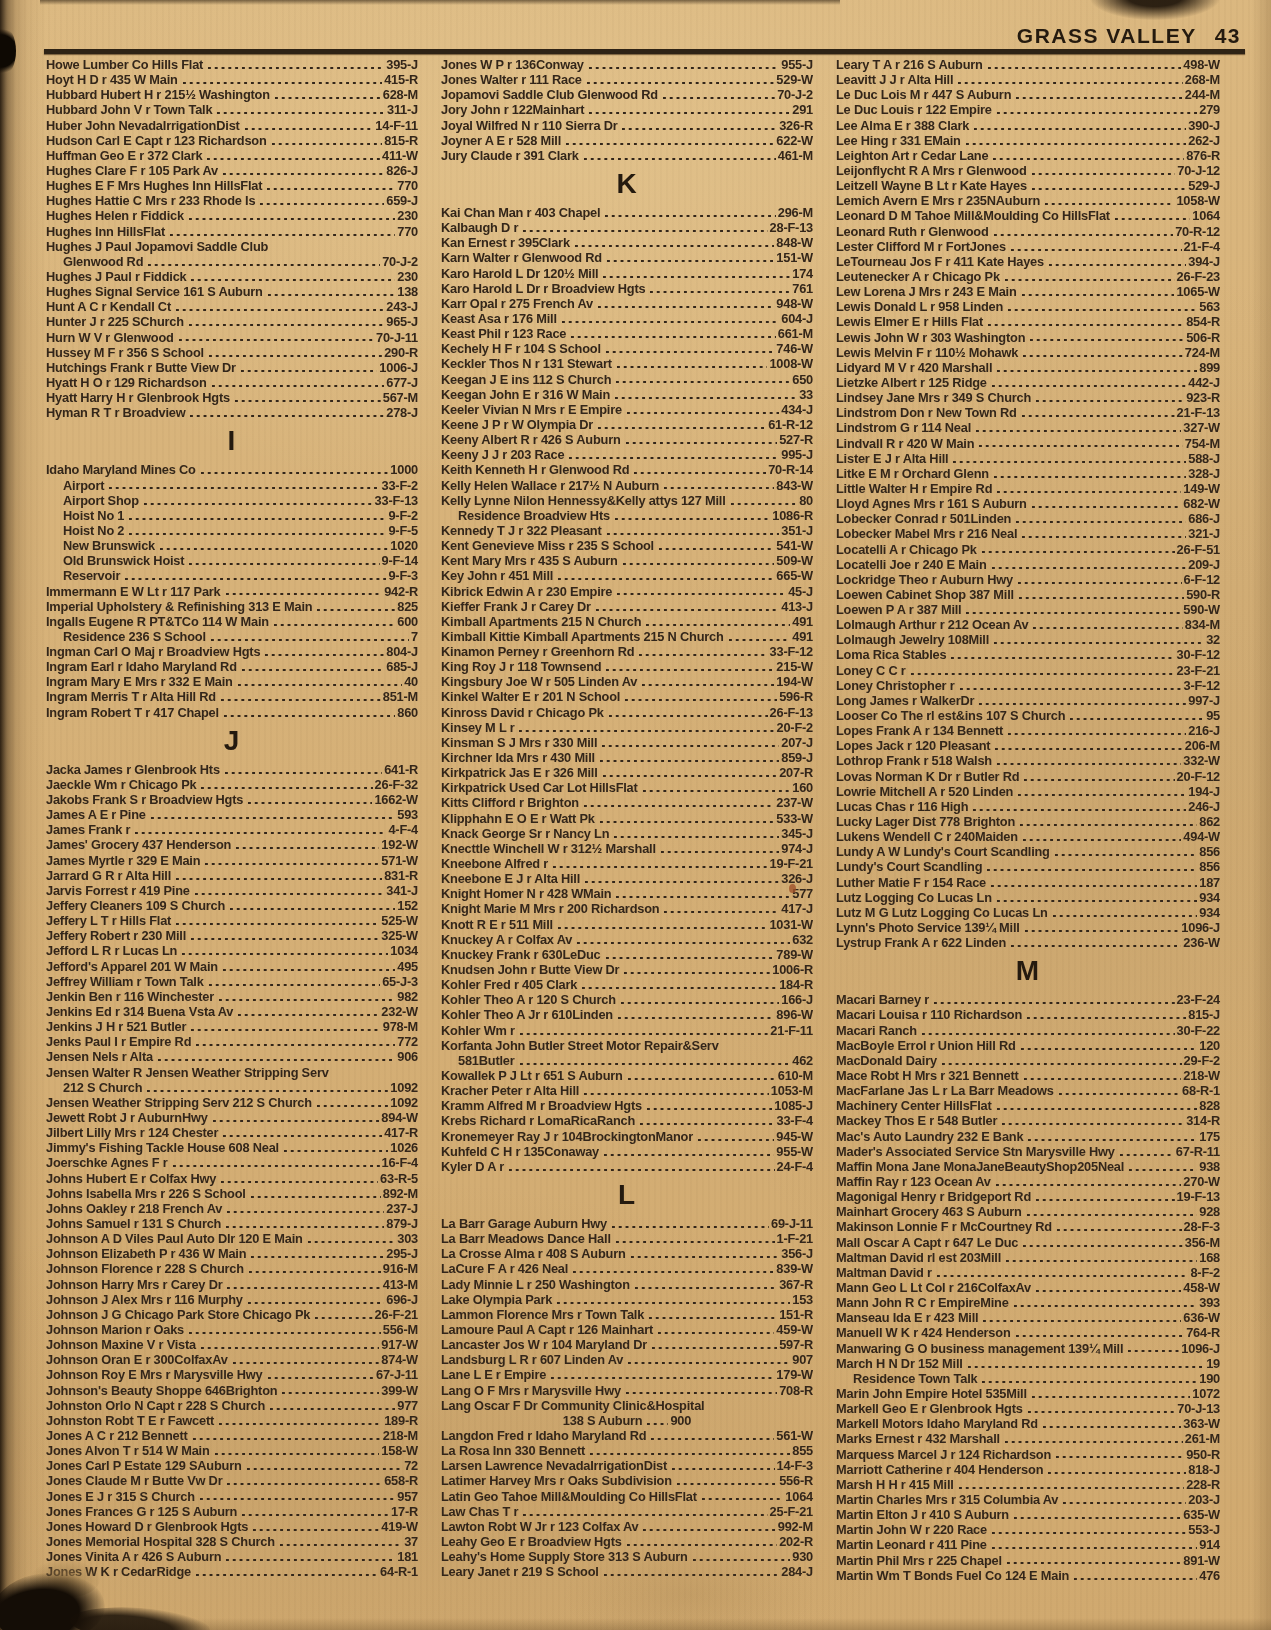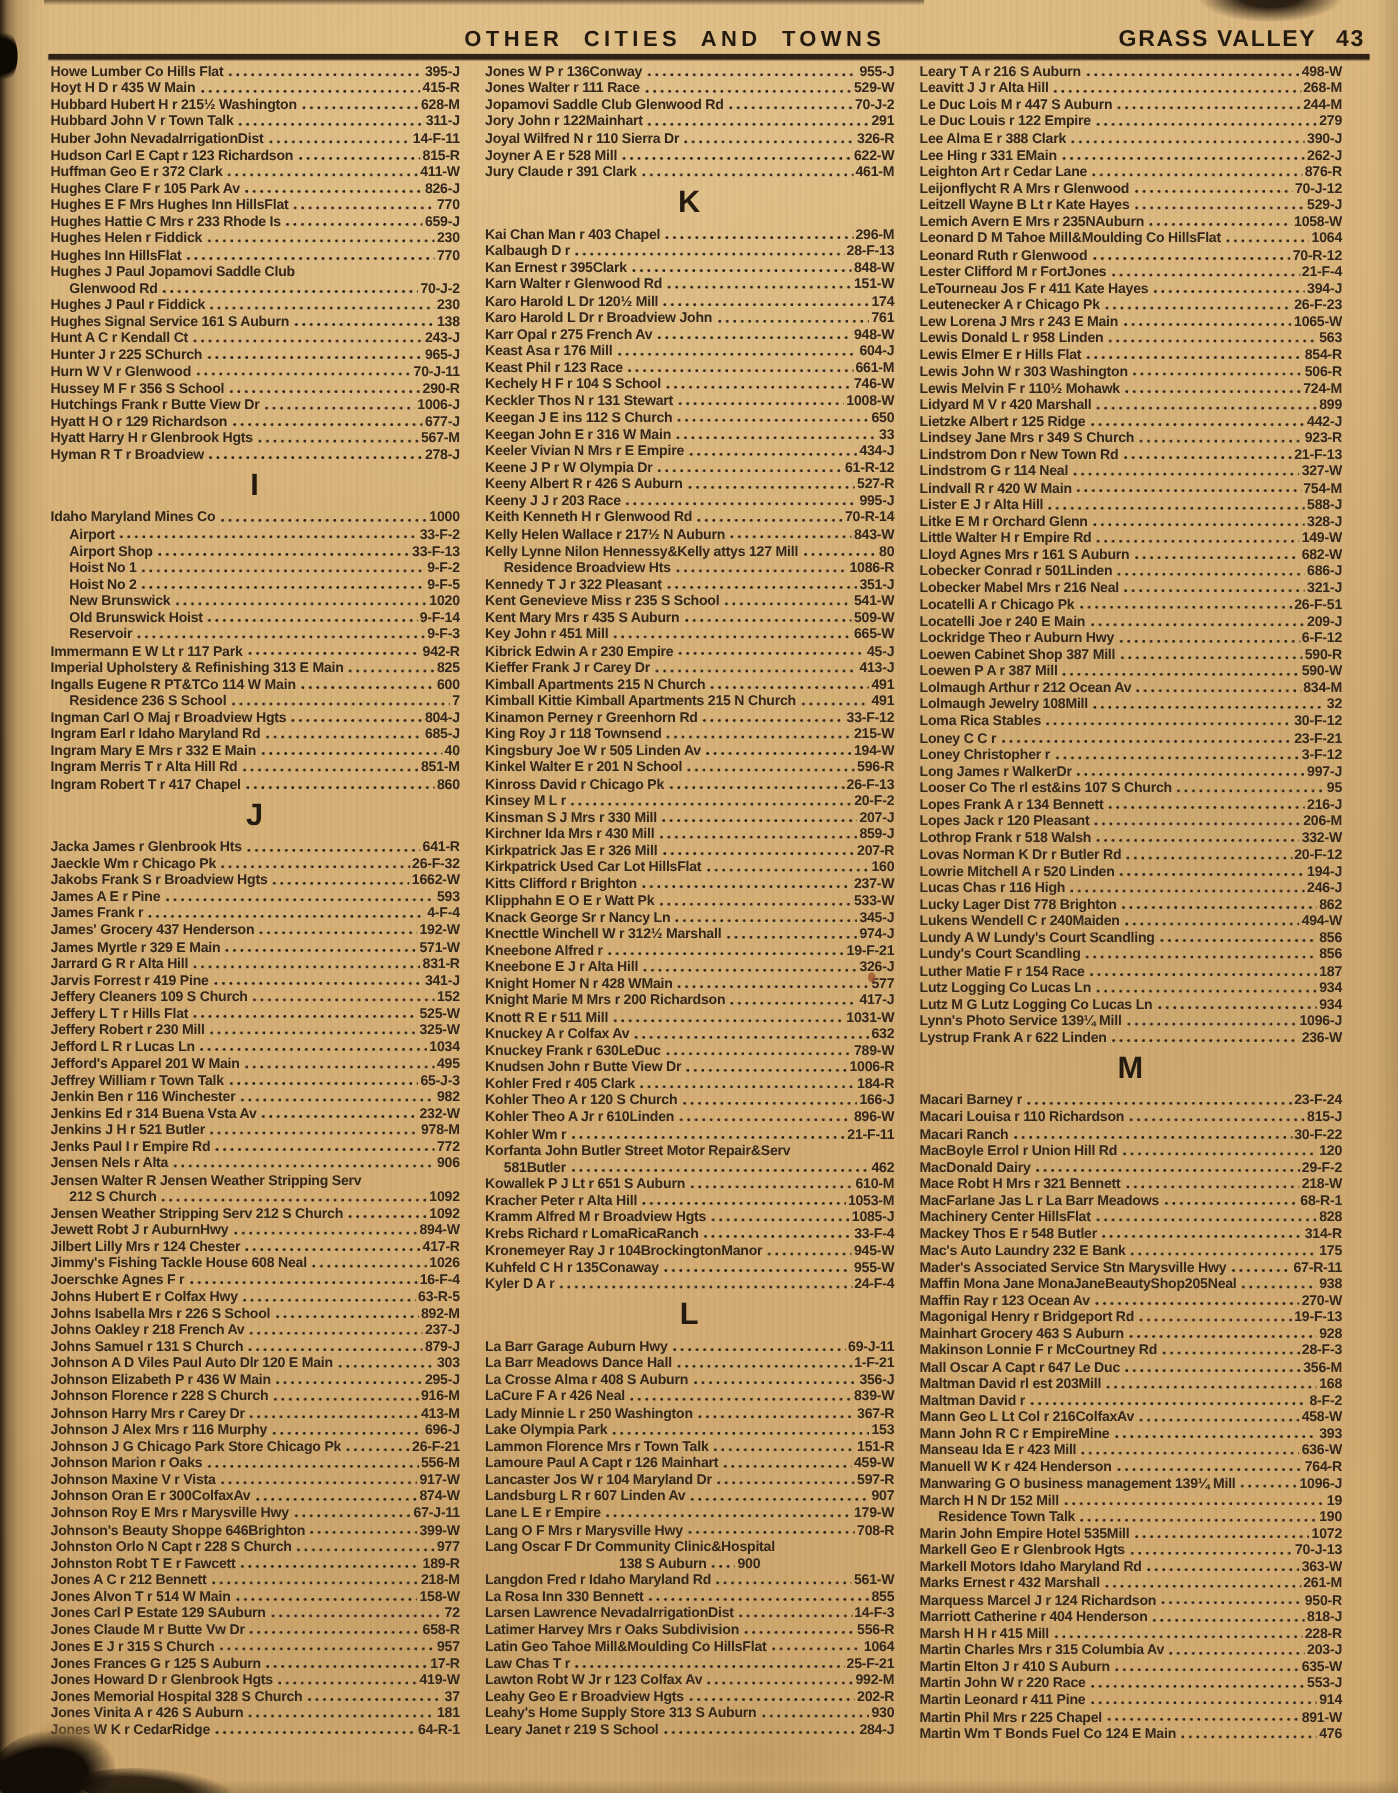--- a/index.html
+++ b/index.html
@@ -78,21 +78,20 @@
   .row.rnum .lead{flex:0 0 22px;}
   .sec{height:42px;display:flex;align-items:center;justify-content:center;
     font-size:28px;font-weight:bold;color:var(--ink-strong);letter-spacing:1px;}
 </style>
 </head>
 <body>
 
 <div class="page">
   <div class="header">
     <div class="h-spacer"></div>
-    <div class="h-center">OTHER CITIES AND TOWNS</div>
     <div class="h-right">
       <span>GRASS VALLEY</span>
       <span>43</span>
     </div>
   </div>
   <div class="rule"></div>
 
   <div class="content">
     <div class="col col1">
         <div class="row">
@@ -625,21 +624,21 @@
           <span class="nm">Karn Walter r Glenwood Rd</span>
           <span class="lead"></span>
           <span class="num">151-W</span>
         </div>
         <div class="row">
           <span class="nm">Karo Harold L Dr 120½ Mill</span>
           <span class="lead"></span>
           <span class="num">174</span>
         </div>
         <div class="row">
-          <span class="nm">Karo Harold L Dr r Broadview John</span>
+          <span class="nm">Karo Harold L Dr r Broadview Hgts</span>
           <span class="lead"></span>
           <span class="num">761</span>
         </div>
         <div class="row">
           <span class="nm">Karr Opal r 275 French Av</span>
           <span class="lead"></span>
           <span class="num">948-W</span>
         </div>
         <div class="row">
           <span class="nm">Keast Asa r 176 Mill</span>

